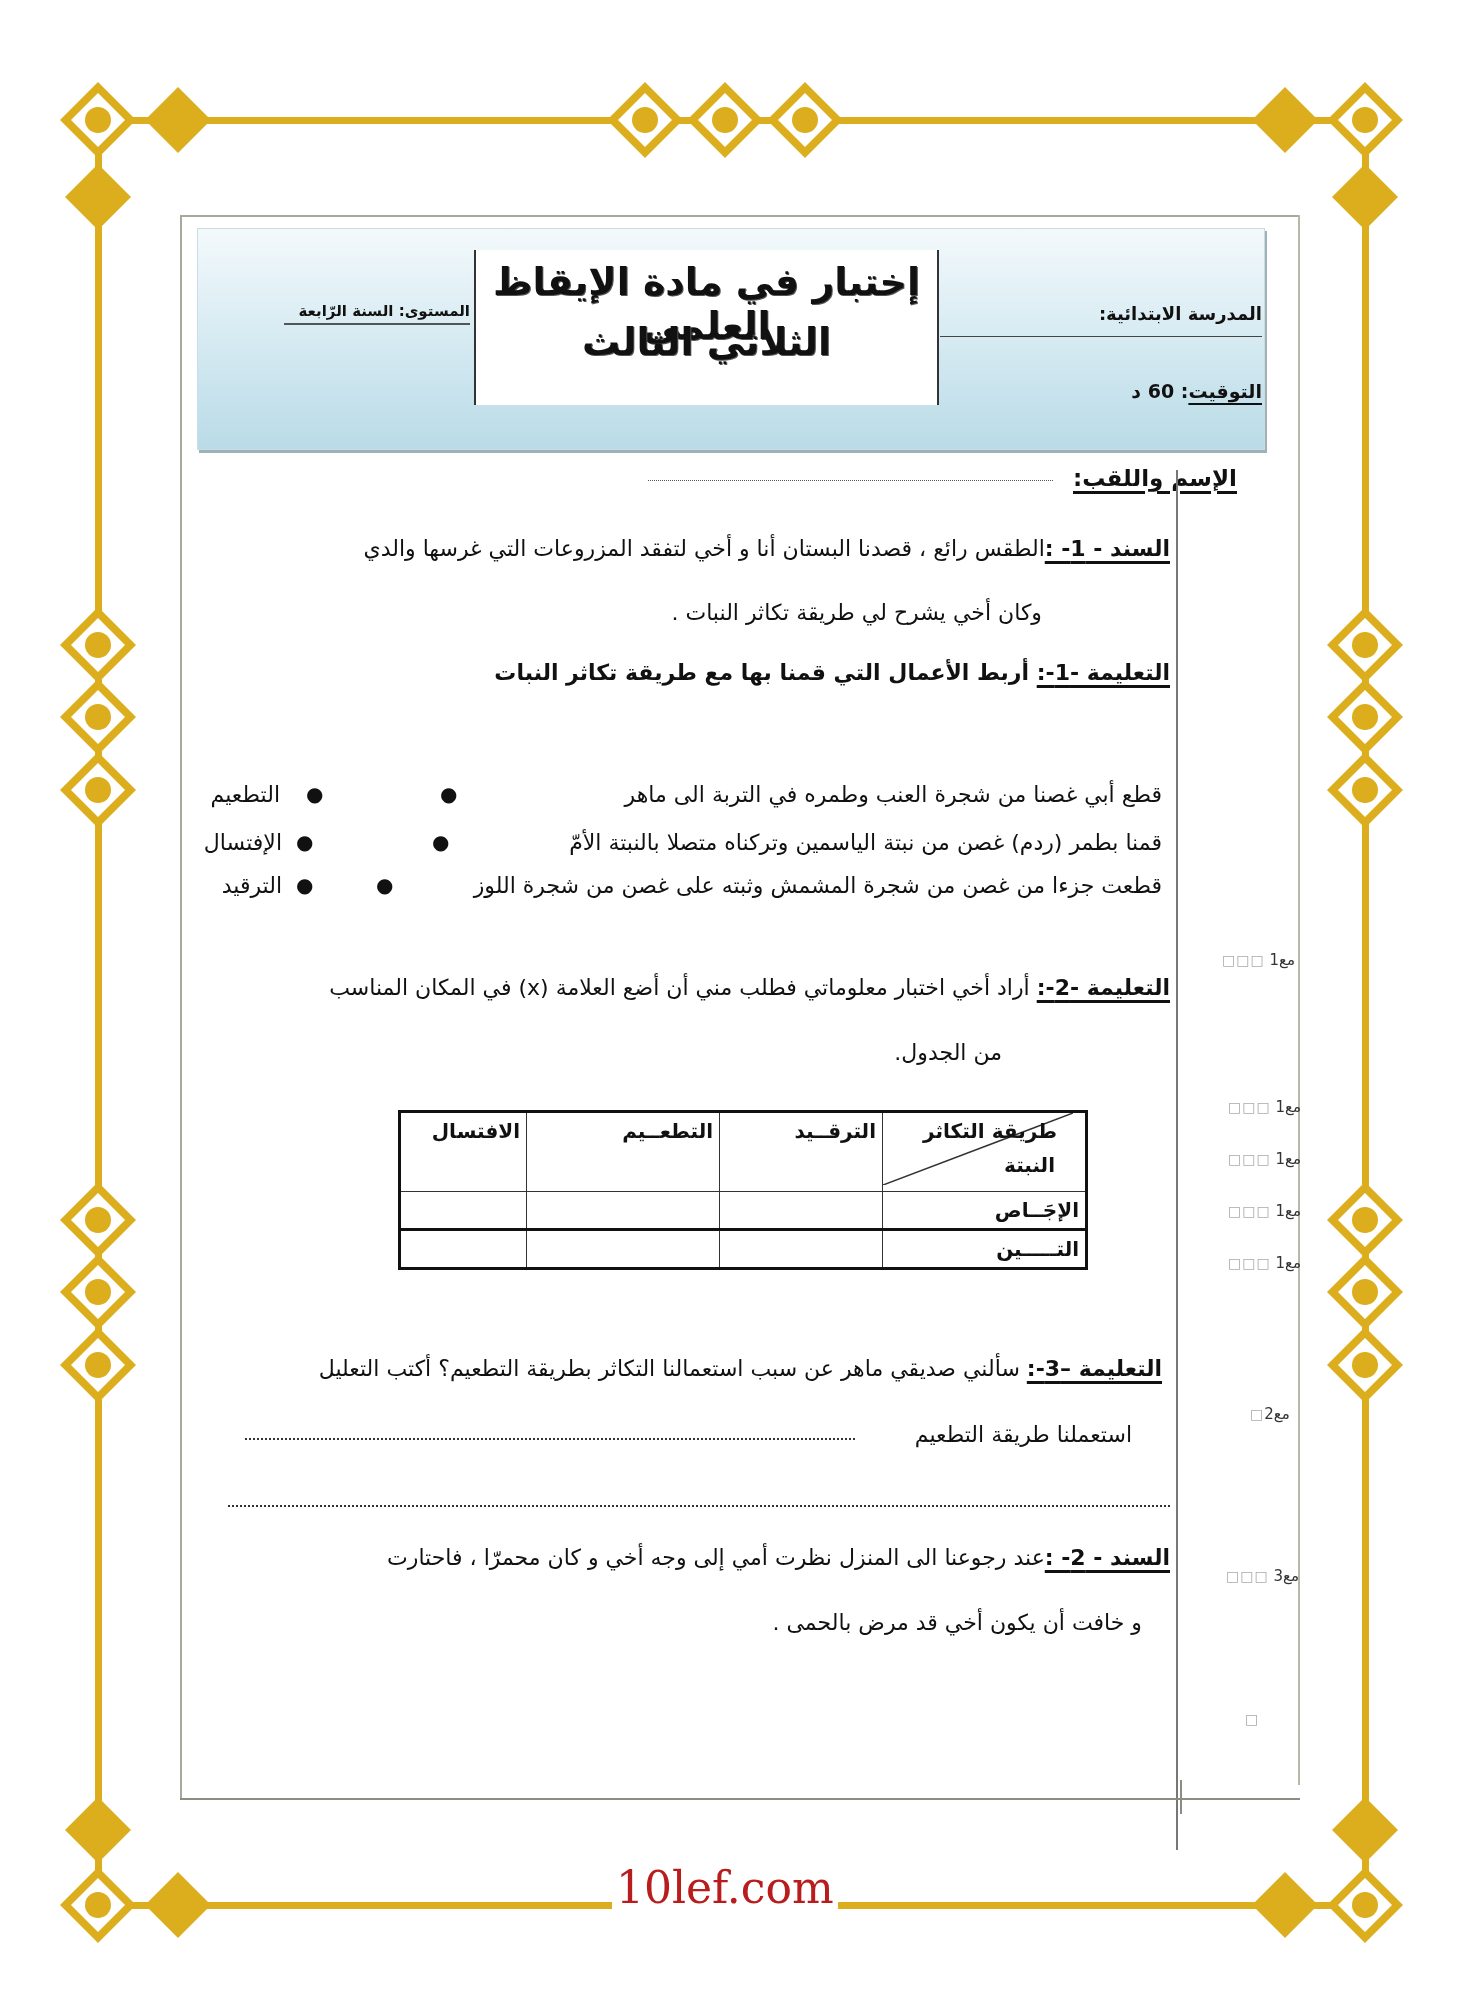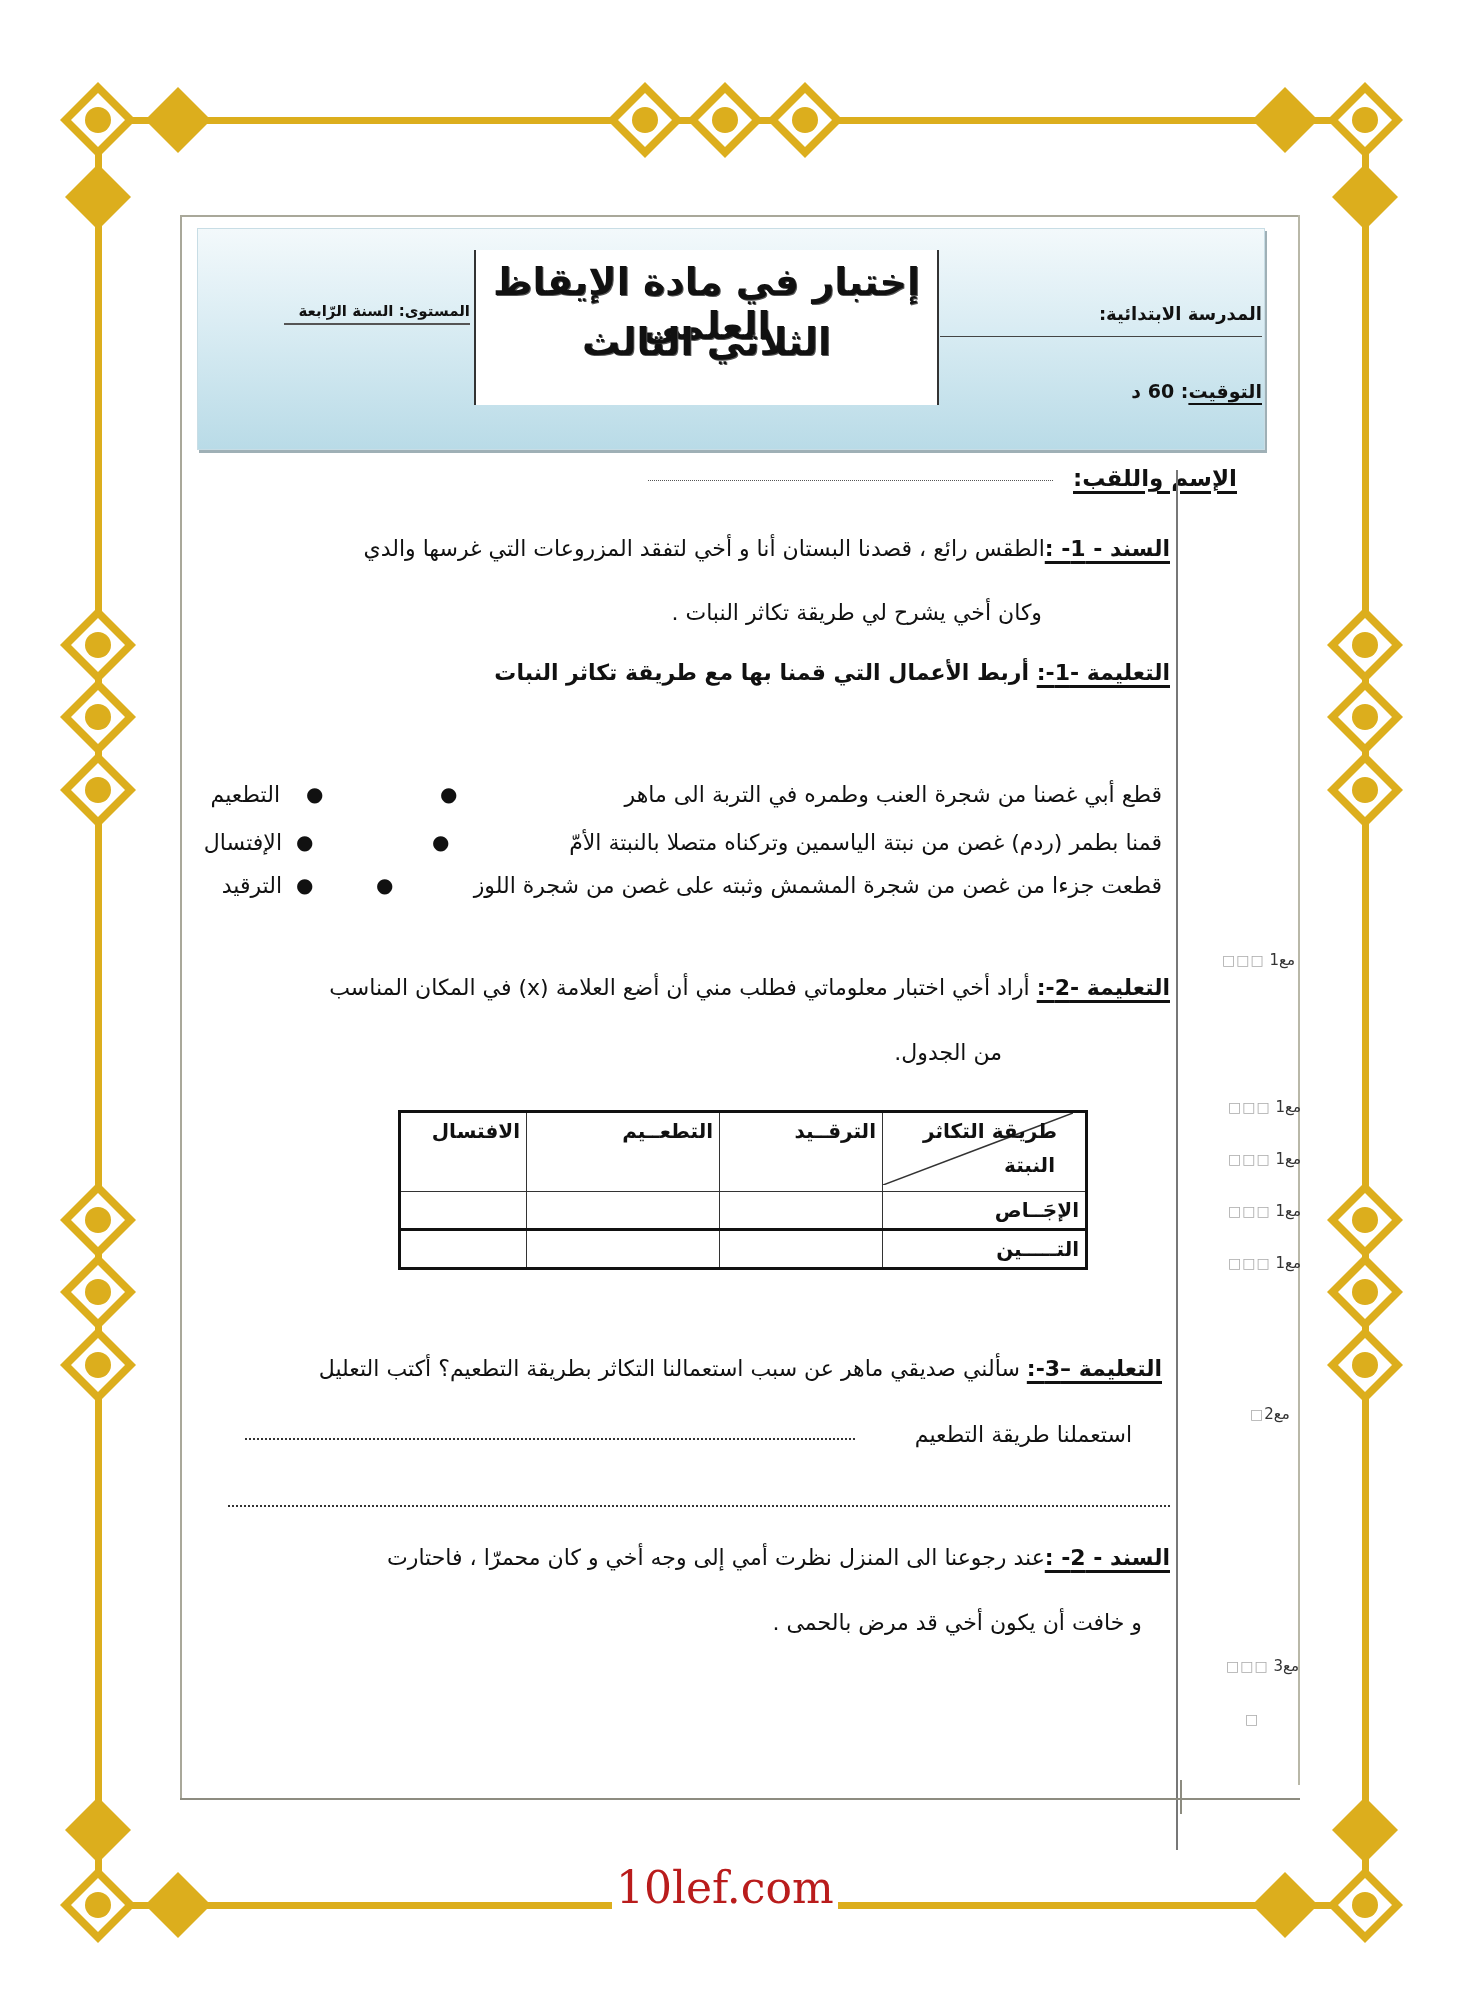--- a/index.html
+++ b/index.html
@@ -183,17 +183,17 @@
   <span class="lbl bold">السند - 2- :</span><span>عند رجوعنا الى المنزل نظرت أمي إلى وجه أخي و كان محمرّا ، فاحتارت</span>
 </div>
 <div class="abs rtl txt" style="right:320px; top:1610px;">و خافت أن يكون أخي قد مرض بالحمى .</div>
 
 <div class="mark" style="left:1222px; top:951px;"><span class="boxes">□□□</span> <span>مع1</span></div>
 <div class="mark" style="left:1228px; top:1098px;"><span class="boxes">□□□</span> <span>مع1</span></div>
 <div class="mark" style="left:1228px; top:1150px;"><span class="boxes">□□□</span> <span>مع1</span></div>
 <div class="mark" style="left:1228px; top:1202px;"><span class="boxes">□□□</span> <span>مع1</span></div>
 <div class="mark" style="left:1228px; top:1254px;"><span class="boxes">□□□</span> <span>مع1</span></div>
 <div class="mark" style="left:1250px; top:1405px;"><span class="boxes">□</span><span>مع2</span></div>
-<div class="mark" style="left:1226px; top:1657px;"><span class="boxes">□□□</span> <span>مع3</span></div>
+<div class="mark" style="left:1226px; top:1567px;"><span class="boxes">□□□</span> <span>مع3</span></div>
 <div class="mark" style="left:1245px; top:1710px;"><span class="boxes">□</span></div>
 
 <div class="abs" style="left:180px; top:1798px; width:1020px; height:2px; background:#8d8c80;"></div>
 <div class="abs" style="left:1180px; top:1780px; width:2px; height:34px; background:#8d8c80;"></div>
 
 </body></html>

